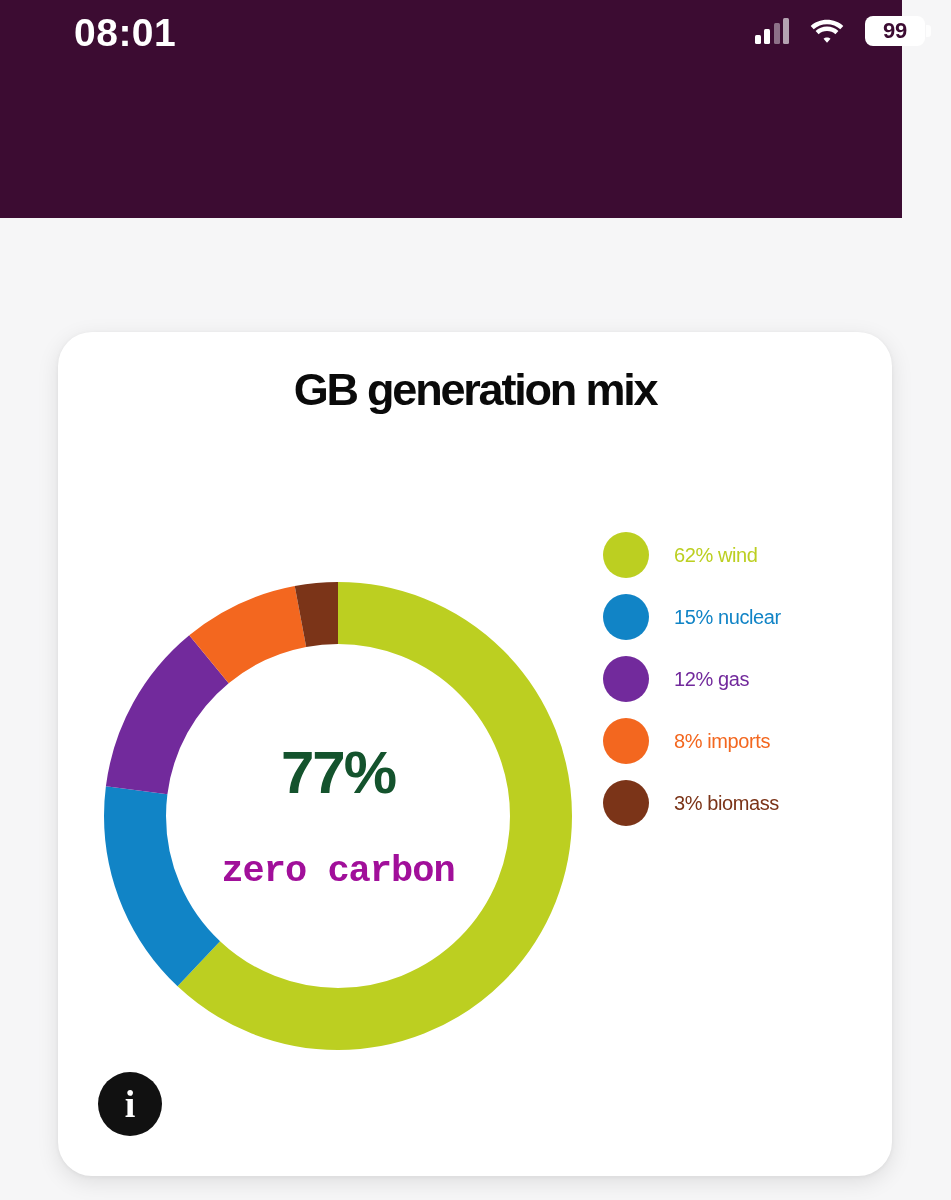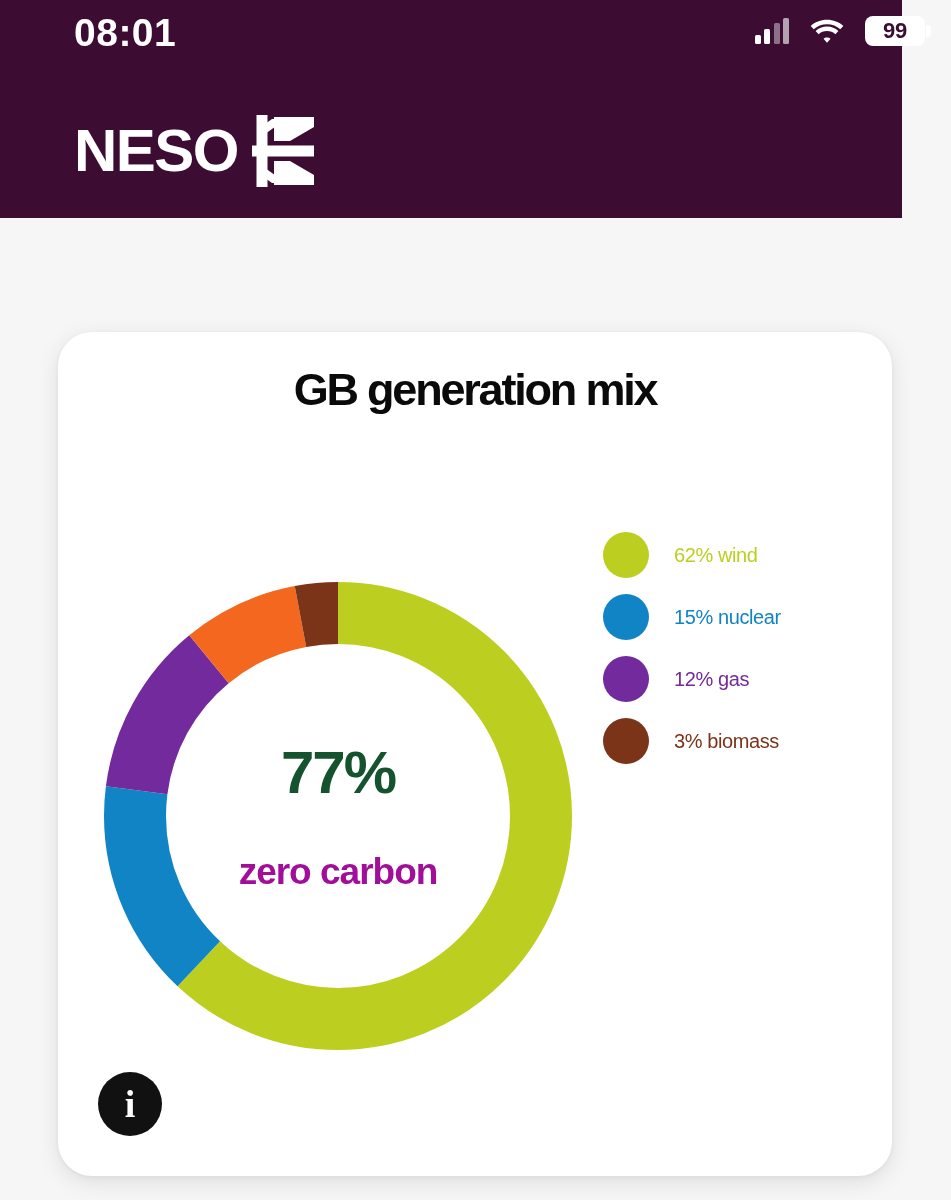--- a/index.html
+++ b/index.html
@@ -82,21 +82,21 @@
     display:flex; flex-direction:column; align-items:center; justify-content:center;
     pointer-events:none;
   }
   .donut-pct {
     font-size:60px; font-weight:700; color:#14532d;
     letter-spacing:-2px; line-height:1;
   }
   .donut-sub {
     margin-top:50px;
     font-size:37px; font-weight:700; color:#a10f9a;
-    letter-spacing:-1px; line-height:1;
+    letter-spacing:-1px; line-height:1;font-family:Liberation Mono, monospace;
   }
 
   
   .legend {
     position:absolute; left:545px; top:192px; width:270px;
   }
   .legend-row {
     display:flex; align-items:center; height:62px;
   }
   .legend-dot {
@@ -143,35 +143,20 @@
             <path d="M17 13.1c3.2 0 6.2 1.2 8.4 3.2l3-3.4c-3-2.8-7-4.4-11.4-4.4S8.6 10.1 5.6 12.9l3 3.4c2.2-2 5.2-3.2 8.4-3.2z" fill="#ffffff"></path>
             <path d="M17 19.4c1.4 0 2.6.5 3.5 1.4L17 24.8l-3.5-4c.9-.9 2.1-1.4 3.5-1.4z" fill="#ffffff"></path>
           </svg>
         </span>
         <span class="battery-pill">
           <span>99</span>
         </span>
       </div>
     </div>
 
-    <div class="brand">
-      <span class="brand-word">NESO</span>
-      <span class="brand-flag">
-        <svg viewBox="0 0 80 76" width="80" height="76" aria-hidden="true">
-          <g fill="#ffffff">
-            <rect x="18" y="32.5" width="62" height="11"></rect>
-            <rect x="22.5" y="2" width="11" height="72"></rect>
-            <polygon points="40,4 80,4 80,14 56,28 40,28"></polygon>
-            <polygon points="40,48 56,48 80,62 80,72 40,72"></polygon>
-            <polygon points="38,6 52,6 24,26 24,16"></polygon>
-            <polygon points="38,70 52,70 24,50 24,60"></polygon>
-          </g>
-        </svg>
-      </span>
-    </div>
   </div>
 
   <div class="card">
 
     <div class="card-title">GB generation mix</div>
 
     <div class="donut-wrap">
       <svg viewBox="0 0 468 468">
         <g id="donut-slices" transform="rotate(-90 234 234)">
             <circle cx="234" cy="234" r="203" fill="none" stroke="#bccf21" stroke-width="62" stroke-dasharray="790.8017027616227 1275.486617357456" stroke-dashoffset="0"></circle>
@@ -194,20 +179,24 @@
         </div>
         <div class="legend-row">
           <span class="legend-dot" style="background: rgb(17, 132, 198);"></span>
           <span class="legend-label" style="color: rgb(17, 132, 198);">15% nuclear</span>
         </div>
         <div class="legend-row">
           <span class="legend-dot" style="background: rgb(114, 42, 156);"></span>
           <span class="legend-label" style="color: rgb(114, 42, 156);">12% gas</span>
         </div>
         <div class="legend-row">
+          <span class="legend-dot" style="background: rgb(243, 103, 31);"></span>
+          <span class="legend-label" style="color: rgb(243, 103, 31);">8% imports</span>
+        </div>
+        <div class="legend-row">
           <span class="legend-dot" style="background: rgb(123, 52, 24);"></span>
           <span class="legend-label" style="color: rgb(123, 52, 24);">3% biomass</span>
         </div>
       </div>
 
     <div class="info-btn">
       <span>i</span>
     </div>
   </div>
 </div>

